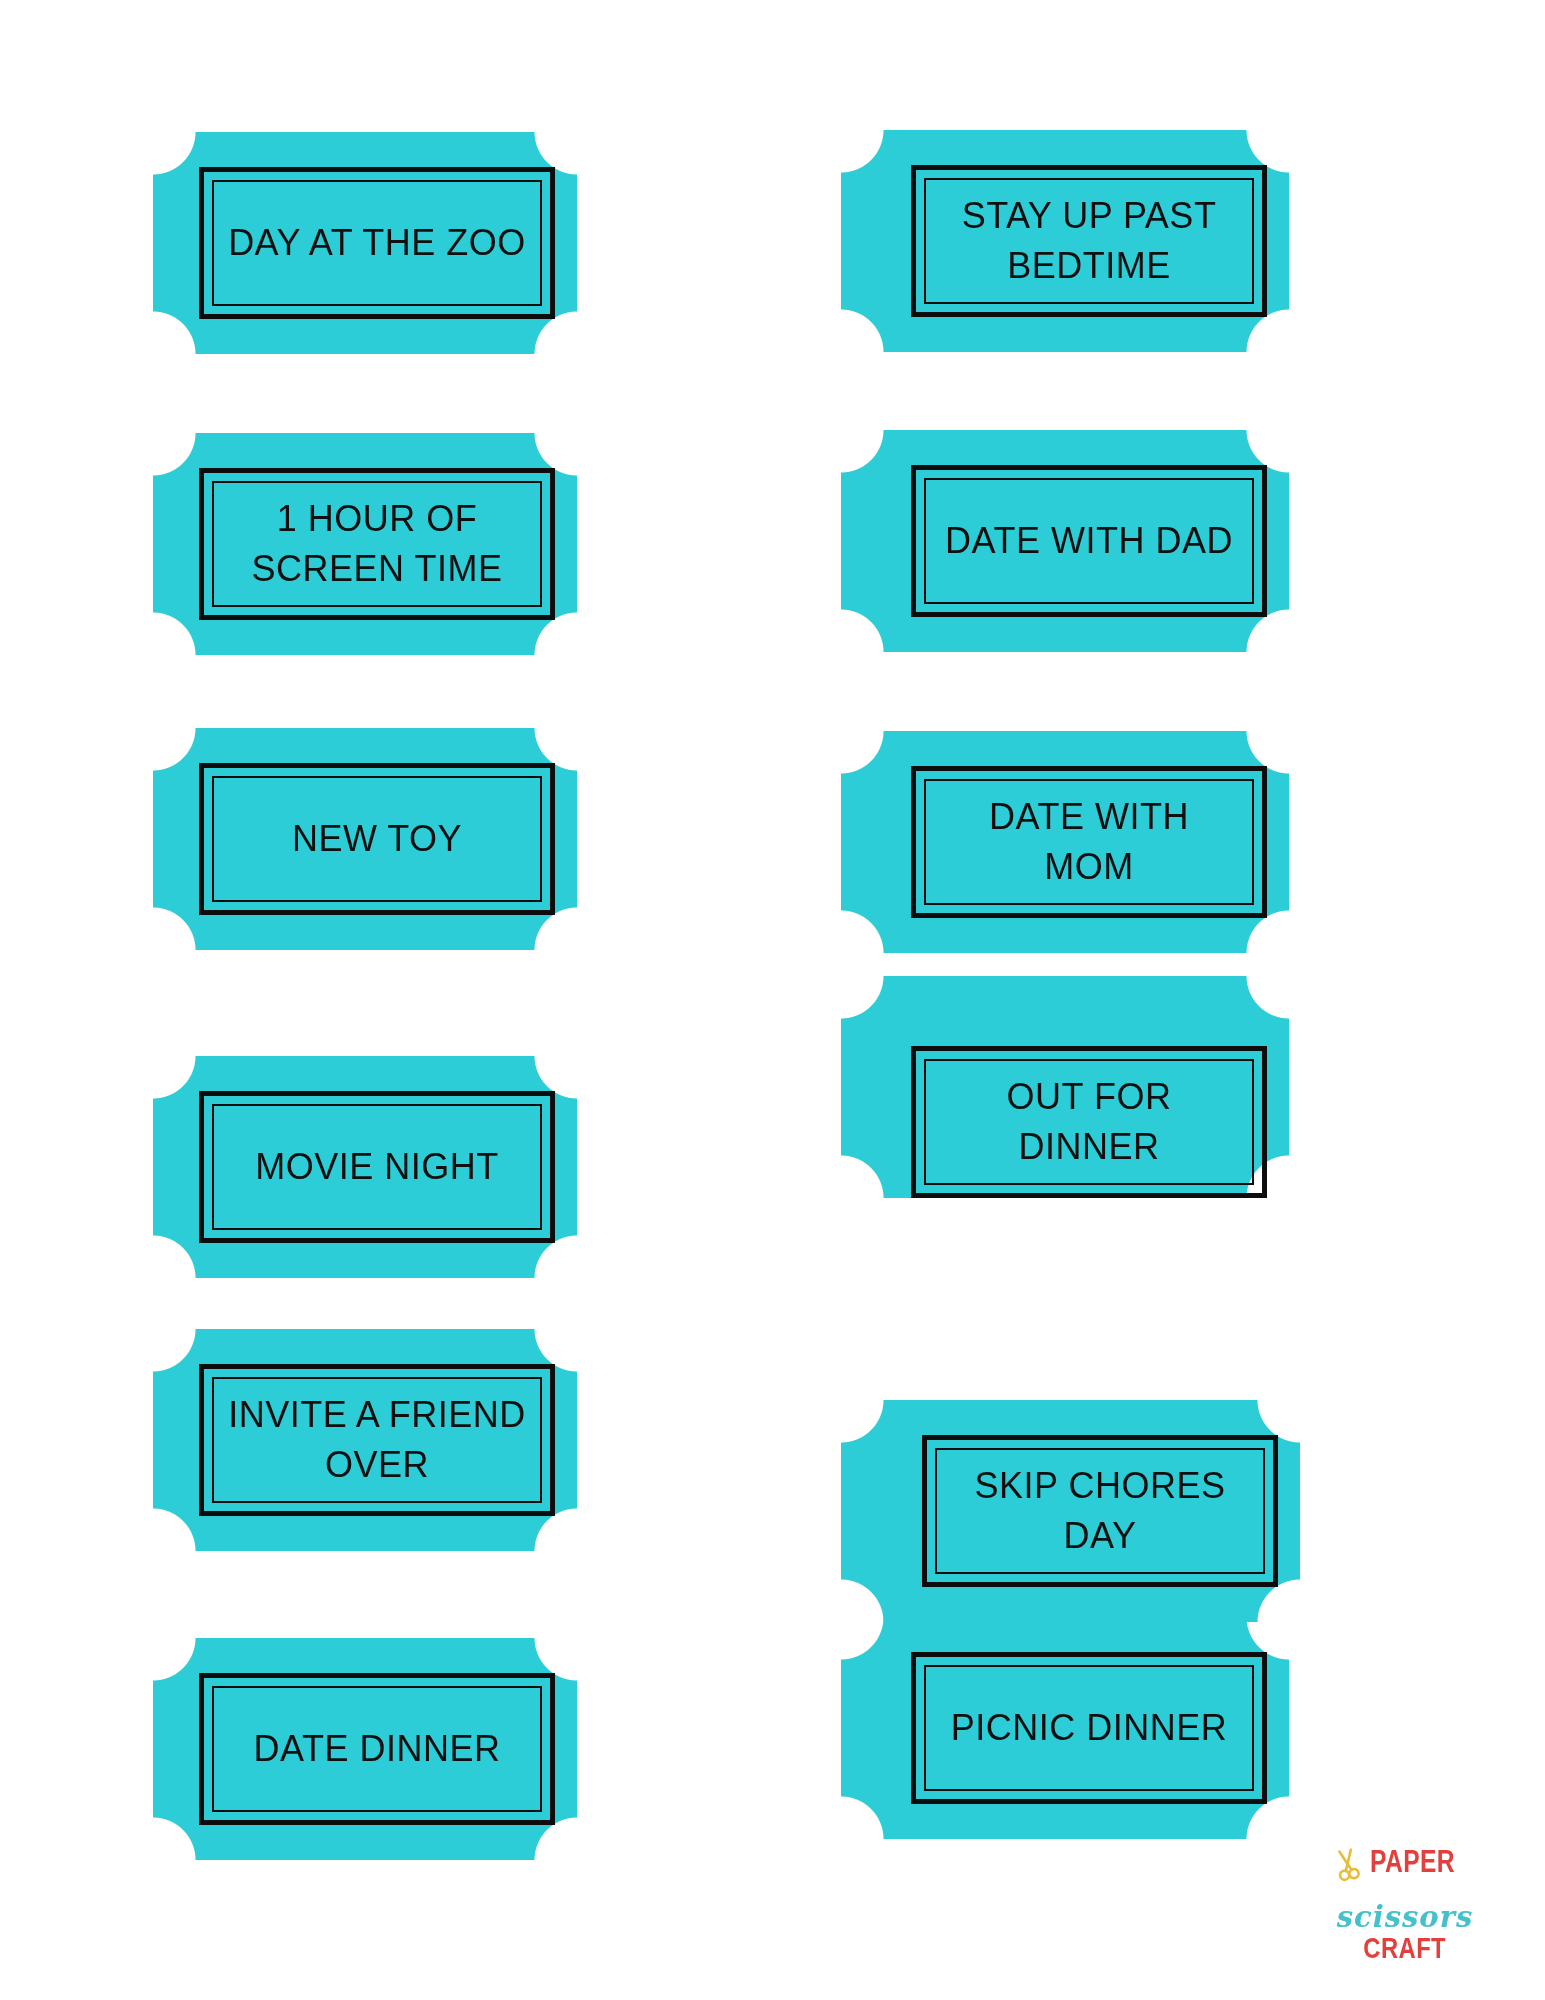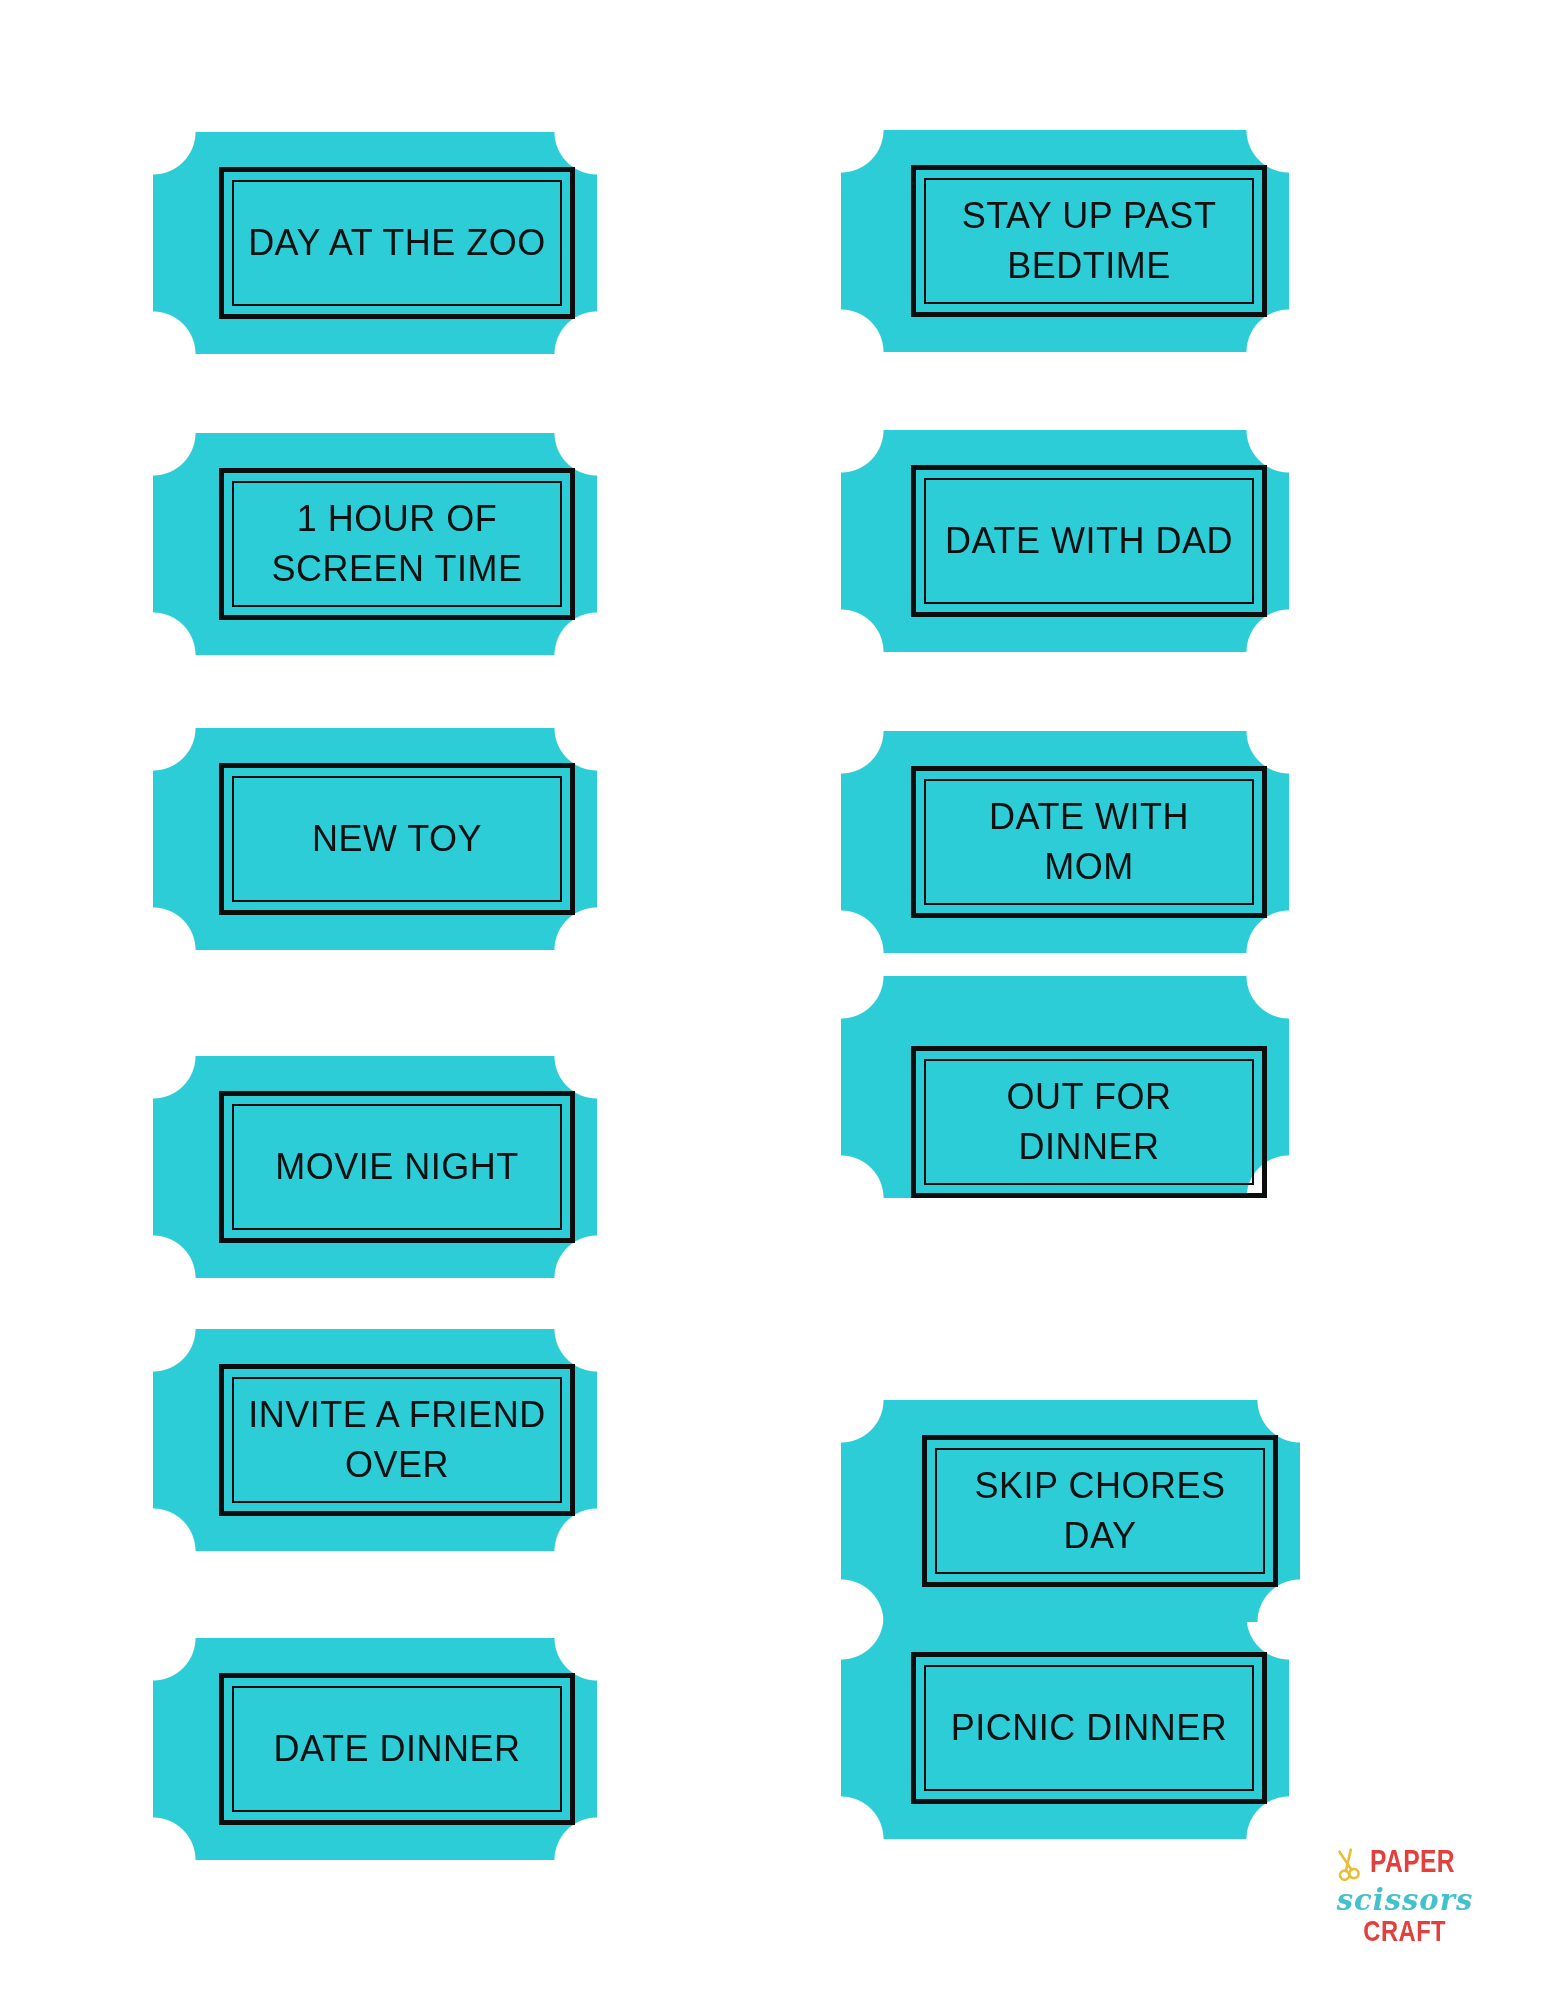--- a/index.html
+++ b/index.html
@@ -25,21 +25,21 @@
       radial-gradient(circle at 0 0,       transparent 42px, #2dcdd7 43px) 0 0       / 44px 44px no-repeat,
       radial-gradient(circle at 100% 0,    transparent 42px, #2dcdd7 43px) 100% 0    / 44px 44px no-repeat,
       radial-gradient(circle at 0 100%,    transparent 42px, #2dcdd7 43px) 0 100%    / 44px 44px no-repeat,
       radial-gradient(circle at 100% 100%, transparent 42px, #2dcdd7 43px) 100% 100% / 44px 44px no-repeat,
       linear-gradient(#2dcdd7, #2dcdd7) 0 44px / 100% calc(100% - 88px) no-repeat,
       linear-gradient(#2dcdd7, #2dcdd7) 44px 0 / calc(100% - 88px) 100% no-repeat;
     display: flex;
     align-items: center;
     justify-content: center;
   }
-  .ticket-left  { left: 153px; width: 424px; padding-left: 20px; }
+  .ticket-left  { left: 153px; width: 424px; }
   .ticket-right { left: 841px; width: 448px; }
 
   .pos-l1 { top: 132px; }
   .pos-l2 { top: 433px; }
   .pos-l3 { top: 728px; }
   .pos-l4 { top: 1056px; }
   .pos-l5 { top: 1329px; }
   .pos-l6 { top: 1638px; }
   .pos-r1 { top: 130px; }
   .pos-r2 { top: 430px; }
@@ -102,21 +102,21 @@
     transform: scaleX(0.82) scaleY(1.05);
     transform-origin: left top;
     display: inline-block;
   }
   .brand-script {
     color: #45c1cd;
     font-family: "DejaVu Serif", serif;
     font-style: italic;
     font-weight: bold;
     font-size: 29px;
-    margin-top: 2px;
+    margin-top: 19px;
     letter-spacing: 1px;
   }
   .brand-craft {
     color: #e2403d;
     font-size: 28px;
     margin-top: 2px;
     display: inline-block;
     transform: scaleX(0.85) scaleY(1.05);
     transform-origin: center top;
   }

